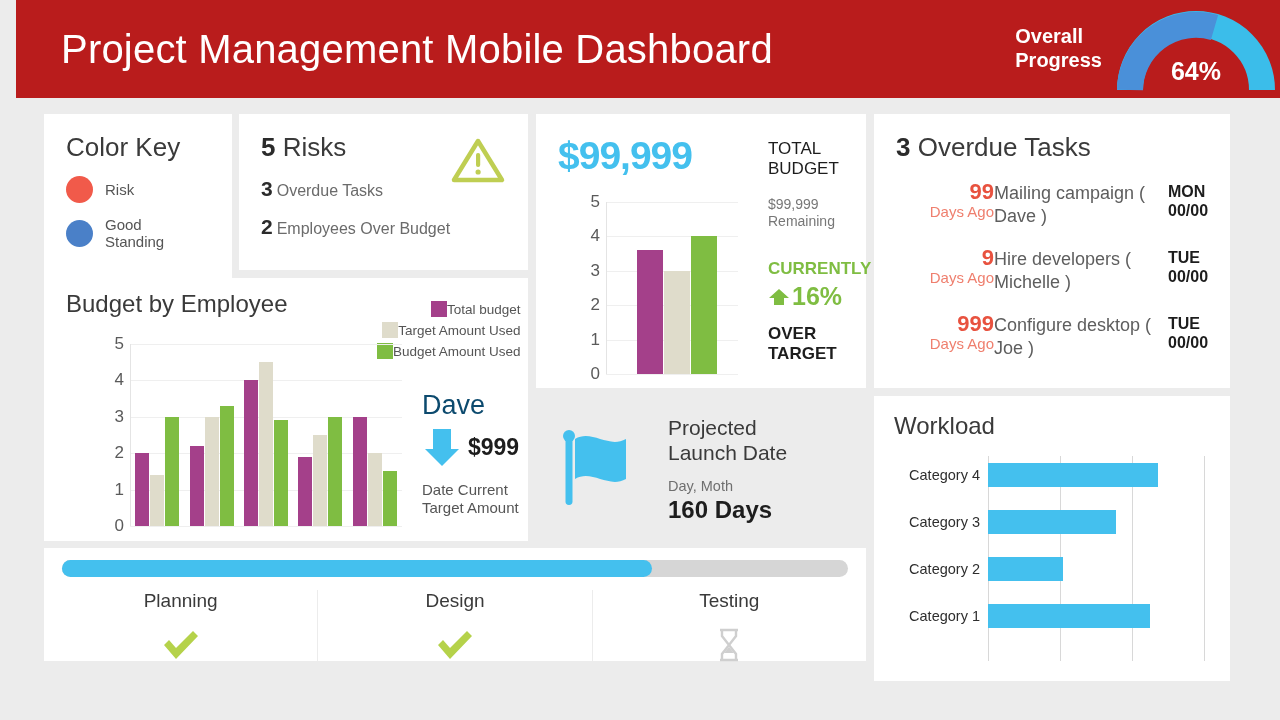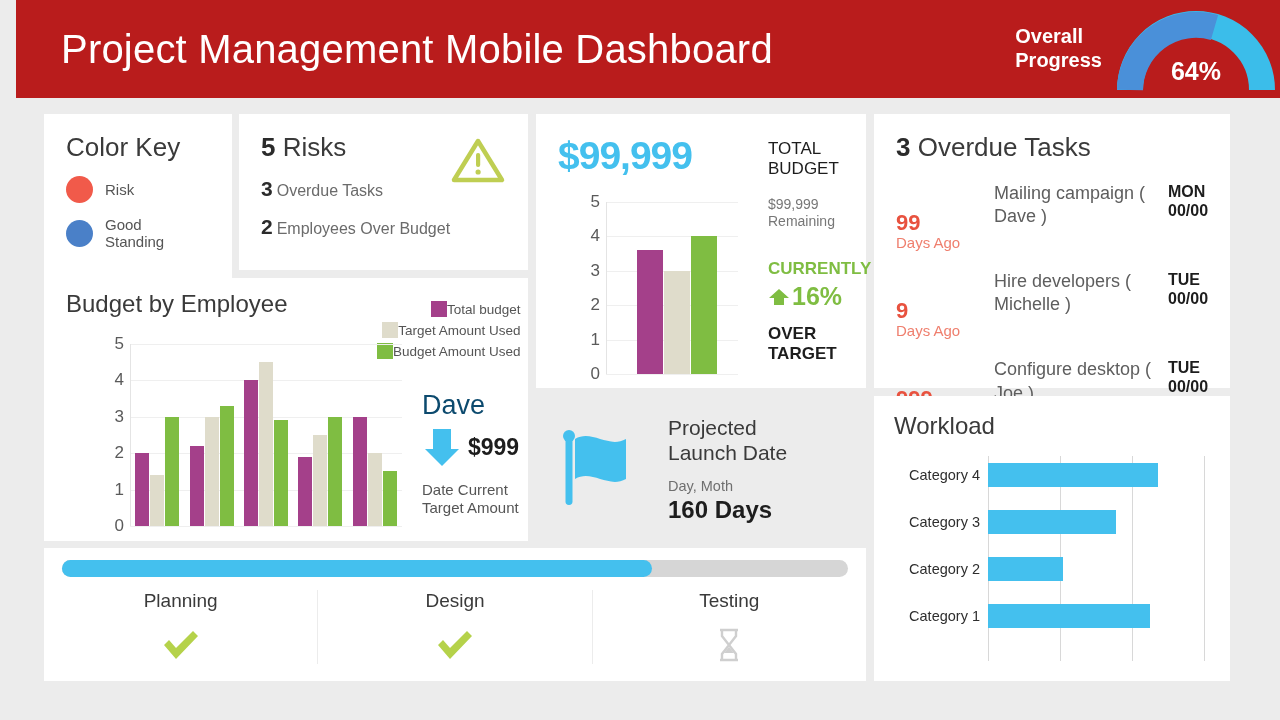--- a/index.html
+++ b/index.html
@@ -91,21 +91,21 @@
   .tb-pct { position: absolute; left: 232px; top: 168px; display: flex; align-items: center; gap: 2px; }
   .tb-pct-text { font-size: 25px; font-weight: bold; color: #7fbd42; }
   .tb-over { position: absolute; left: 232px; top: 210px; font-size: 17px; font-weight: bold; color: #1d1d1d; line-height: 1.15; }
   .chart-tb { position: absolute; left: 42px; top: 88px; width: 160px; height: 172px; }
 
   
   .card-overdue { left: 874px; top: 114px; width: 356px; height: 274px; padding-left: 22px; padding-top: 18px; }
   .od-head { font-size: 26px; color: #3a3a3a; }
   .od-head b { font-weight: bold; color: #2b2b2b; }
   .od-row { display: flex; align-items: flex-start; margin-top: 17px; }
-  .od-days { width: 98px; text-align: left; flex: 0 0 auto; margin-top: 31px; }
+  .od-days { width: 98px; text-align: right; flex: 0 0 auto; }
   .od-days-num { font-size: 22px; font-weight: bold; color: #e8523f; line-height: 1.05; }
   .od-days-lbl { font-size: 15px; color: #ef7f6e; }
   .od-task { flex: 1 1 auto; font-size: 18px; color: #5e5e5e; line-height: 1.3; padding-top: 2px; }
   .od-date { width: 62px; flex: 0 0 auto; font-size: 16px; font-weight: bold; color: #1d1d1d; line-height: 1.2; text-align: left; padding-top: 2px; }
 
   
   .panel-launch { position: absolute; left: 536px; top: 396px; width: 330px; height: 148px; display: flex; align-items: center; }
   .flag-icon { margin-left: 24px; flex: 0 0 auto; }
   .launch-text { margin-left: 22px; }
   .launch-title { font-size: 21px; color: #3a3a3a; line-height: 1.17; }
@@ -116,21 +116,21 @@
   .card-workload { left: 874px; top: 396px; width: 356px; height: 285px; }
   .wl-title { position: absolute; left: 20px; top: 16px; font-size: 24px; color: #3a3a3a; }
   .chart-wl { position: absolute; left: 16px; top: 60px; width: 324px; height: 205px; }
   .wl-row { position: absolute; left: 0; right: 0; height: 30px; display: flex; align-items: center; }
   .wl-cat { width: 98px; flex: 0 0 auto; text-align: right; padding-right: 8px; font-size: 14.5px; color: #2e2e2e; }
   .wl-track { position: relative; flex: 1 1 auto; height: 100%; }
   .wl-bar { position: absolute; left: 0; top: 3px; height: 24px; background: #44c0ee; }
   .wl-vline { position: absolute; top: 0; bottom: 0; width: 1px; background: #d8d8d8; }
 
   
-  .card-phases { left: 44px; top: 548px; width: 822px; height: 133px; }
+  .card-phases { left: 44px; top: 548px; width: 822px; height: 113px; }
   .pbar-track { position: absolute; left: 18px; top: 12px; width: 786px; height: 17px; background: #d6d6d6; border-radius: 9px; }
   .pbar-fill { position: absolute; left: 0; top: 0; height: 17px; background: #44c0ee; border-radius: 9px; }
   .phases { position: absolute; left: 0; right: 0; top: 42px; display: flex; }
   .phase { flex: 1 1 0; text-align: center; border-right: 1px solid #ececec; }
   .phase:last-child { border-right: none; }
   .phase-label { font-size: 19px; color: #3a3a3a; }
   .phase-icon { margin-top: 14px; height: 38px; display: flex; align-items: center; justify-content: center; }
 </style>
 </head>
 <body>

